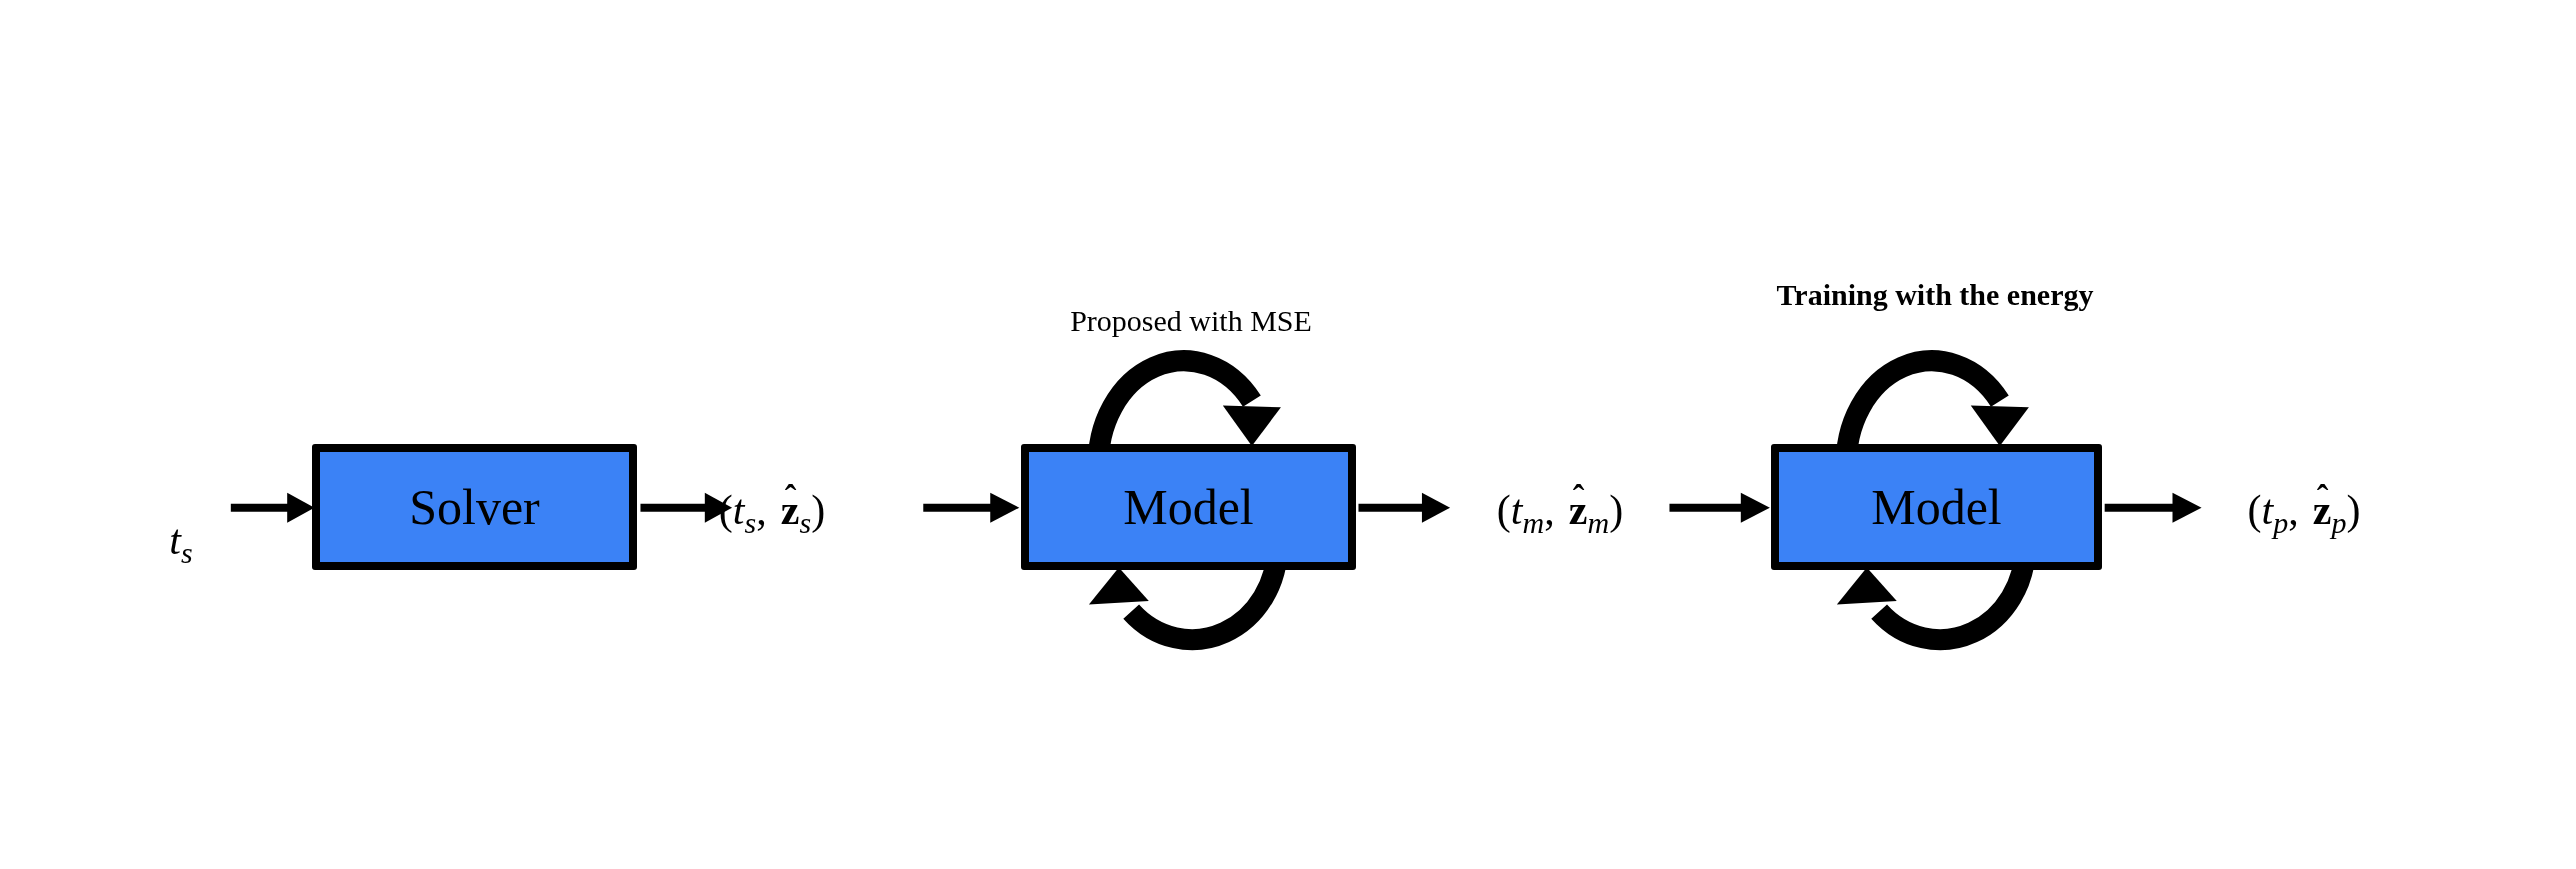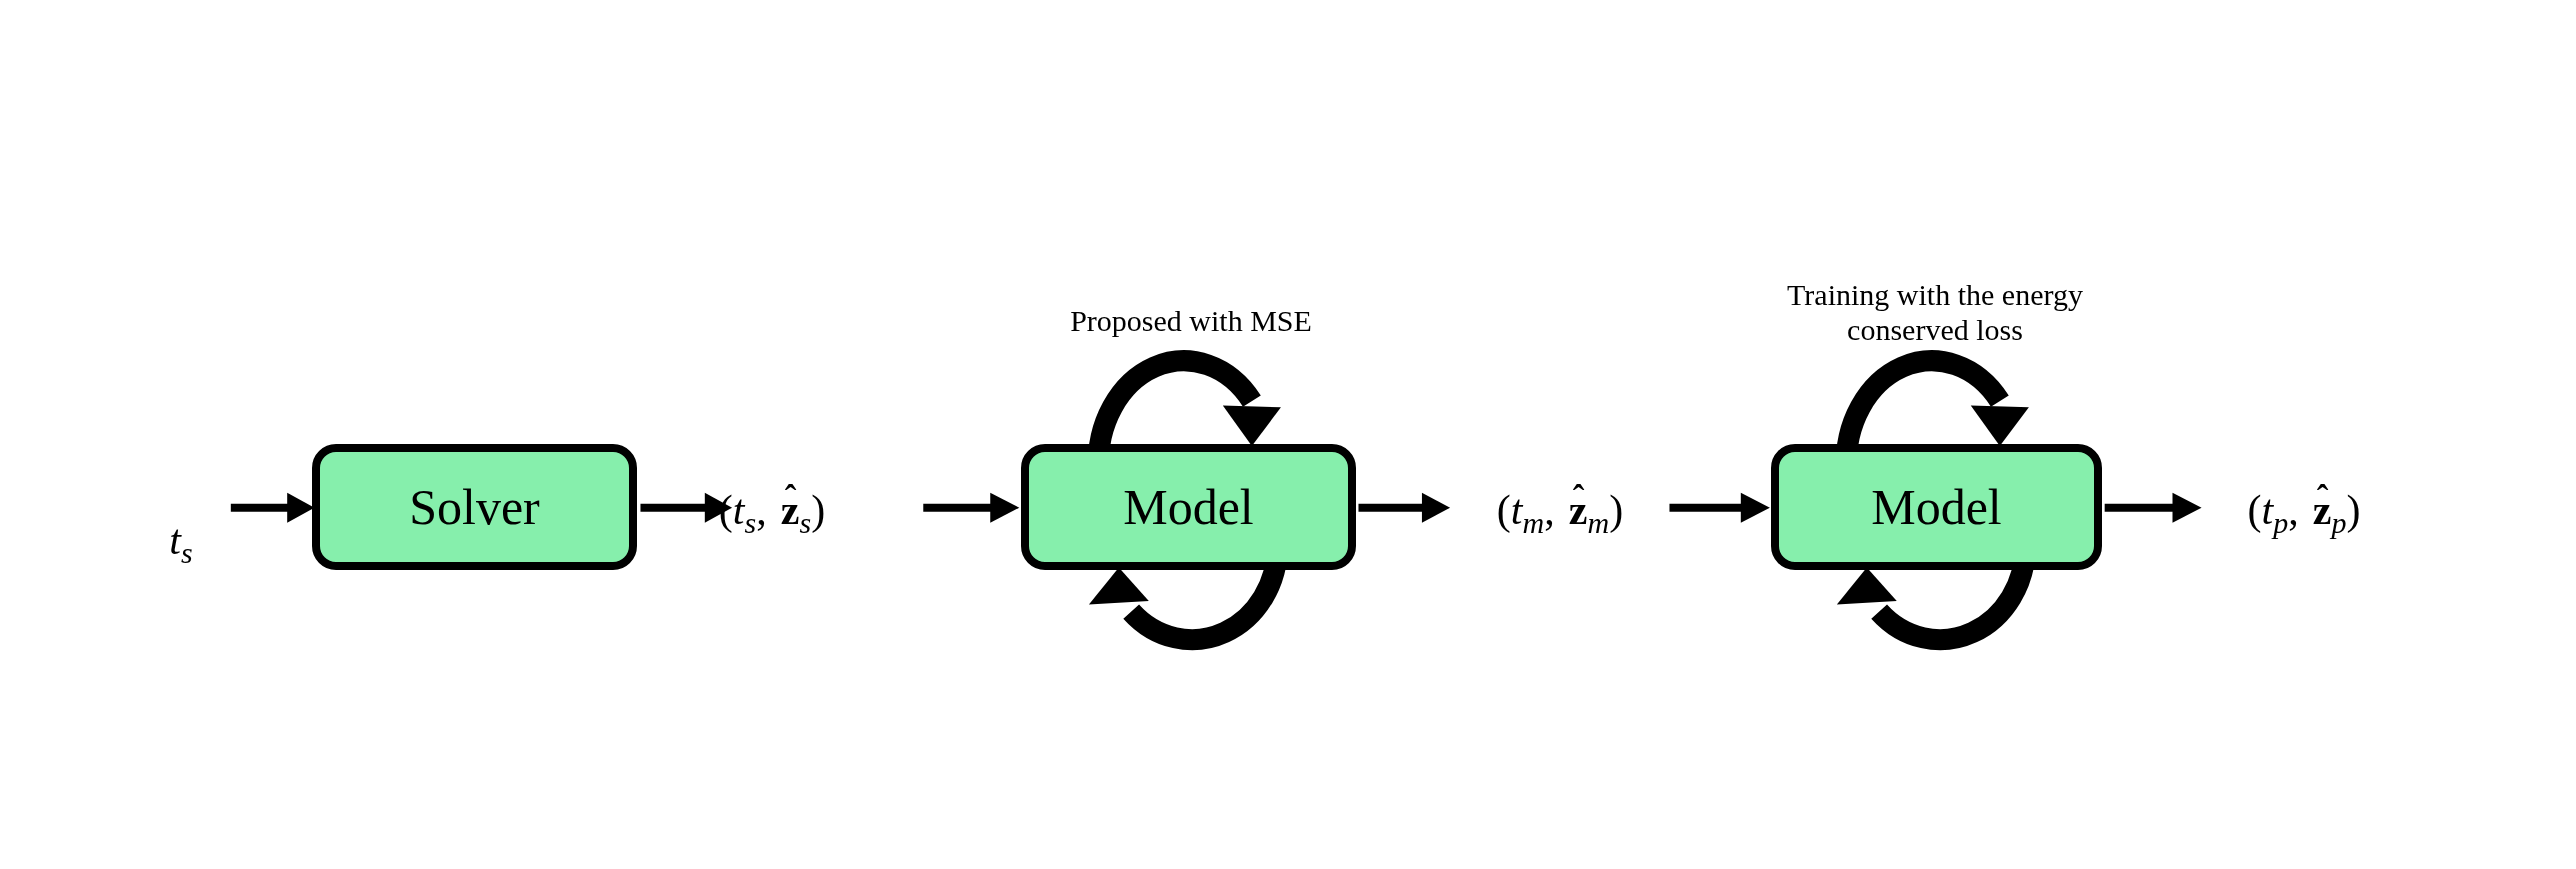--- a/index.html
+++ b/index.html
@@ -27,23 +27,23 @@
   }
   .wires {
     position: absolute;
     left: 0;
     top: 0;
     z-index: 1;
   }
   .node {
     position: absolute;
     box-sizing: border-box;
-    background: #86efac;
+    background: #3b82f6;
     border: 8px solid #000000;
-    border-radius: 24px;
+    border-radius: 3px;
     display: flex;
     align-items: center;
     justify-content: center;
     z-index: 2;
   }
   #solver-box  { left: 312px;  top: 444px; width: 325px; height: 126px; }
   #model-box-1 { left: 1021px; top: 444px; width: 335px; height: 126px; }
   #model-box-2 { left: 1771px; top: 444px; width: 331px; height: 126px; }
   .node-label {
     font-size: 50px;
@@ -52,21 +52,21 @@
   .annot {
     position: absolute;
     transform: translateX(-50%);
     font-size: 30px;
     line-height: 35px;
     text-align: center;
     white-space: nowrap;
     z-index: 3;
   }
   #annot-mse    { left: 1191px; top: 303px; }
-  #annot-energy { left: 1935px; top: 277px; }
+  #annot-energy { left: 1935px; top: 277px; font-weight: bold; }
   .mathlabel {
     position: absolute;
     transform: translate(-50%, -50%);
     font-size: 42px;
     white-space: nowrap;
     z-index: 3;
     font-style: normal;
   }
   .it { font-style: italic; }
   .mathlabel sub {
@@ -136,21 +136,20 @@
   <div class="node" id="model-box-1">
     <span class="node-label">Model</span>
   </div>
   <div class="node" id="model-box-2">
     <span class="node-label">Model</span>
   </div>
 
   <div class="annot" id="annot-mse">Proposed with MSE</div>
   <div class="annot" id="annot-energy">
     <div>Training with the energy</div>
-    <div>conserved loss</div>
   </div>
 
   <div class="mathlabel" style="left:181px; top:512px;margin-top:28px;"><span class="it">t</span><sub>s</sub></div>
 
   <div class="mathlabel" style="left:772px; top:510px;"><span>(</span><span class="it">t</span><sub>s</sub><span class="mcomma">,</span><span class="zwrap"><span class="zhat">ˆ</span><span>z</span></span><sub>s</sub><span>)</span></div>
 
   <div class="mathlabel" style="left:1560px; top:510px;"><span>(</span><span class="it">t</span><sub>m</sub><span class="mcomma">,</span><span class="zwrap"><span class="zhat">ˆ</span><span>z</span></span><sub>m</sub><span>)</span></div>
 
   <div class="mathlabel" style="left:2304px; top:510px;font-family:Liberation Serif, serif;"><span>(</span><span class="it">t</span><sub>p</sub><span class="mcomma">,</span><span class="zwrap"><span class="zhat">ˆ</span><span>z</span></span><sub>p</sub><span>)</span></div>
 

